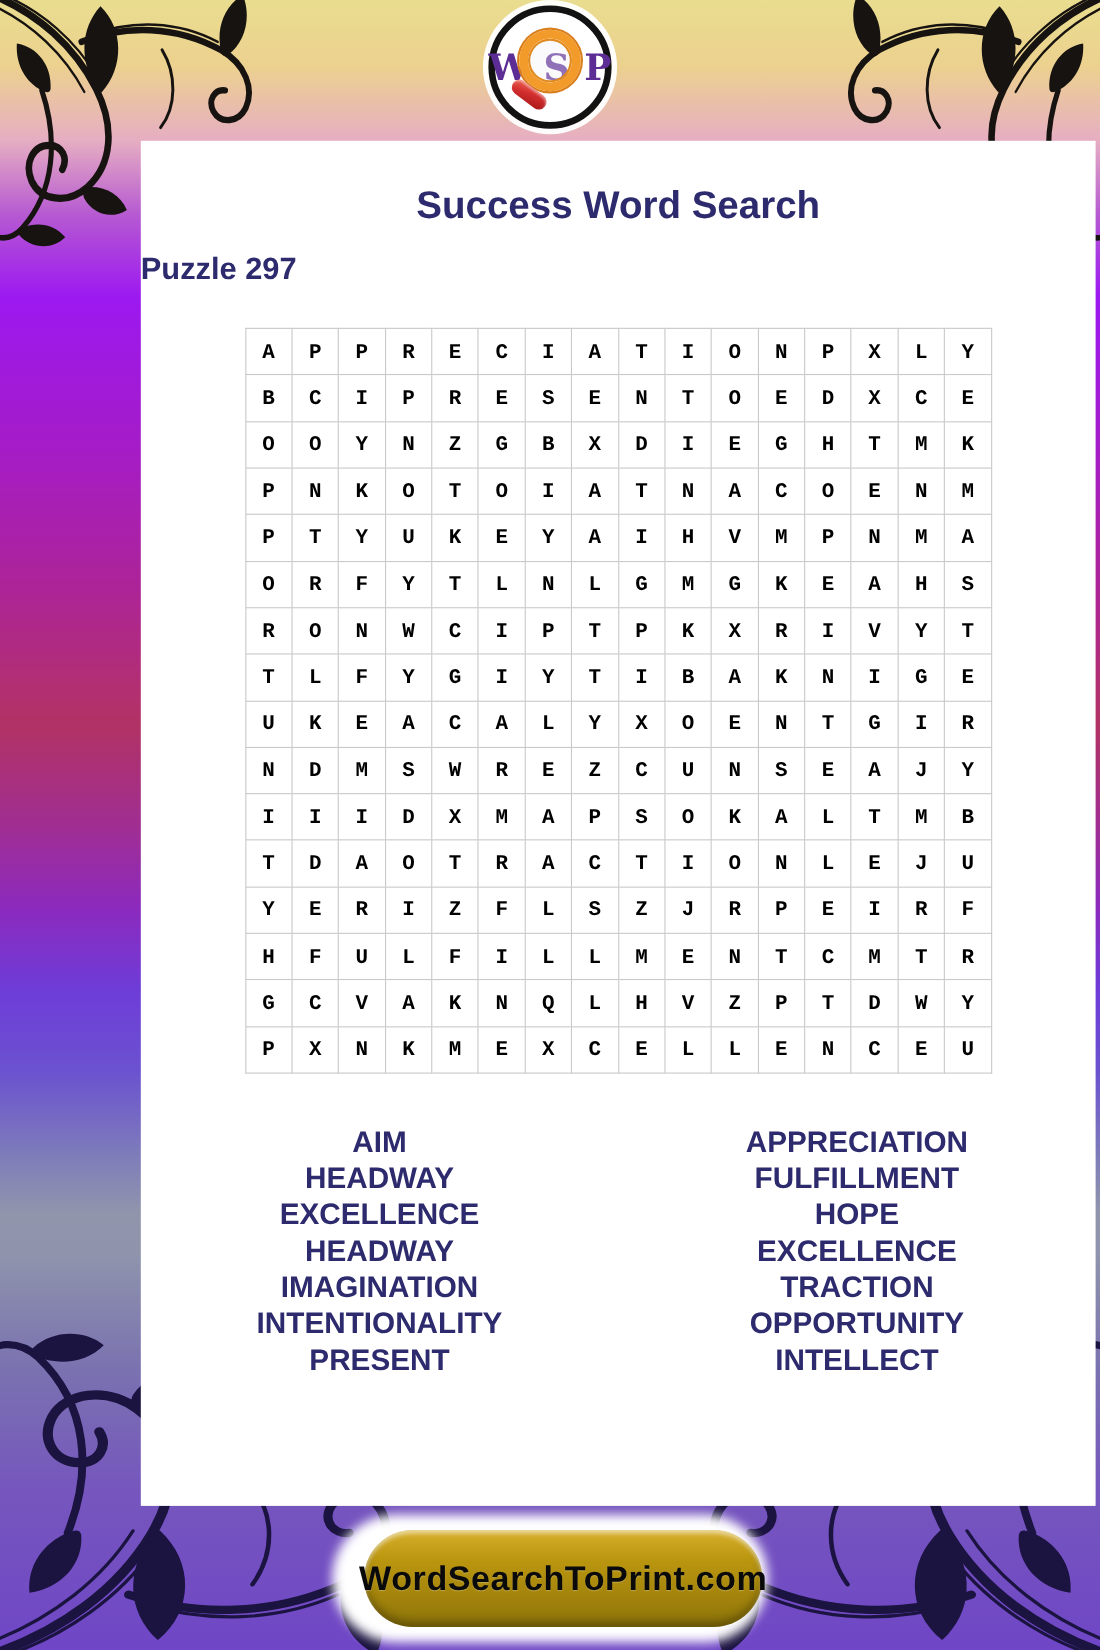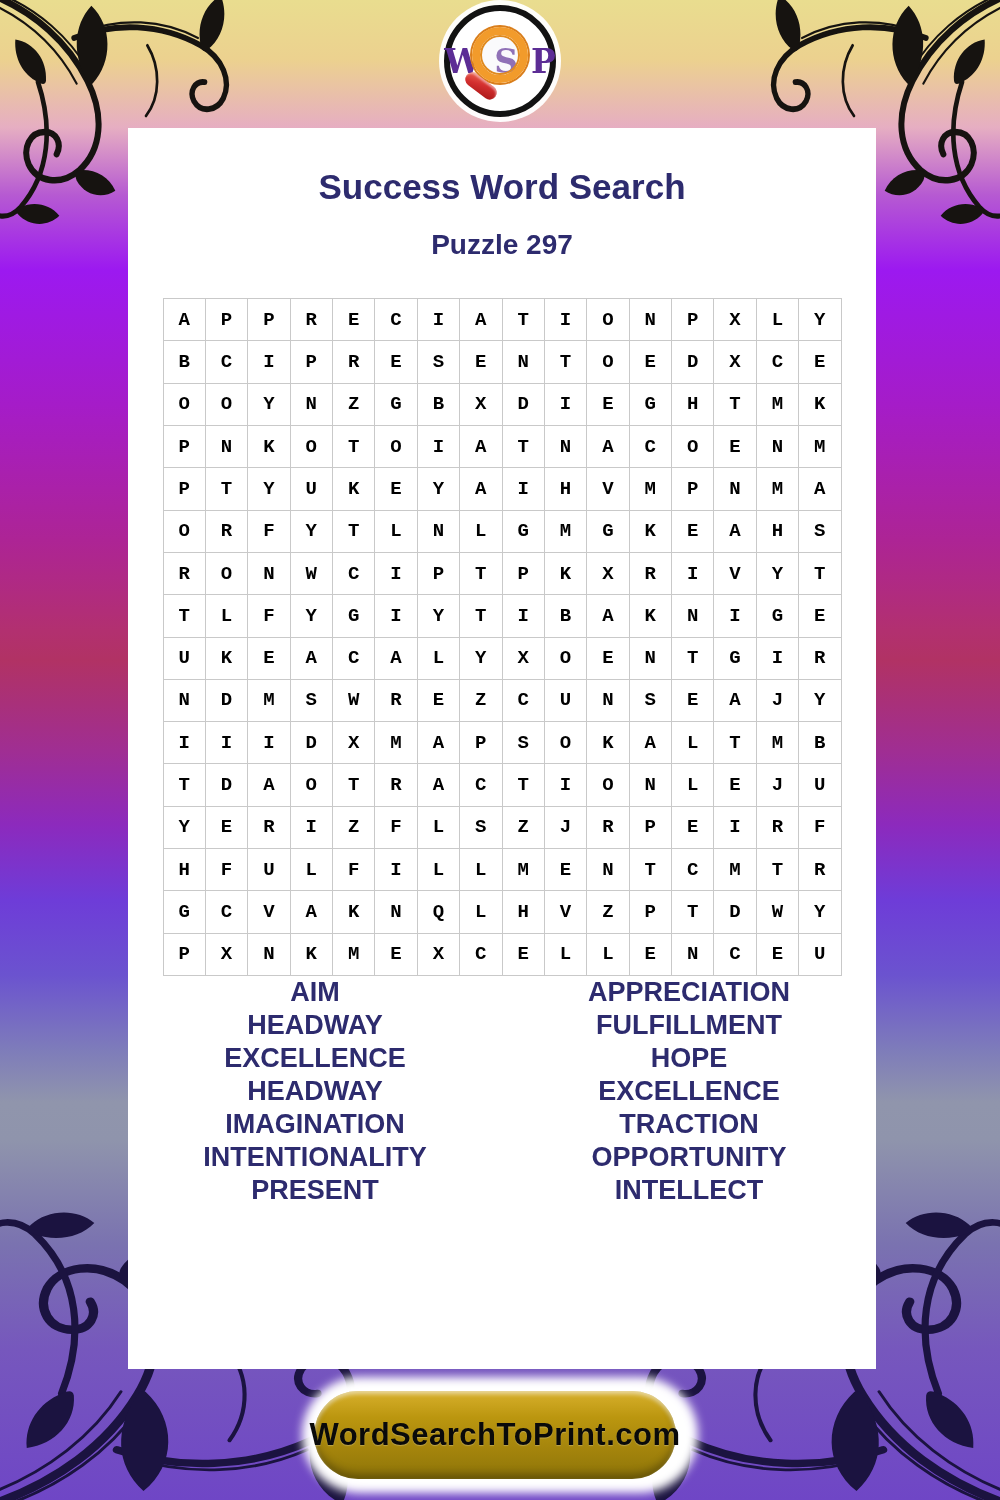--- a/index.html
+++ b/index.html
@@ -42,52 +42,52 @@
     background:rgba(242,242,247,.35);
   }
   .lens-handle{
     position:absolute;left:13px;top:68px;width:36px;height:14px;
     border-radius:8px;transform:rotate(37deg);
     background:linear-gradient(160deg,#ef6a55 0%,#d32f2f 45%,#a81616 100%);
     box-shadow:inset 0 2px 2px rgba(255,255,255,.45);
   }
 
   .card{
-    position:absolute;left:128px;top:128px;width:748px;height:1241px;
+    position:absolute;left:128px;top:128px;width:868px;height:1241px;
     background:#fff;z-index:2;
   }
   .title{
     margin:38px 0 0;text-align:center;
     font-size:35px;font-weight:bold;color:#2d2b6e;line-height:42px;
   }
   .subtitle{
-    margin:20px 0 0;text-align:center;
+    margin:20px 0 0;text-align:left;
     font-size:28px;font-weight:bold;color:#2d2b6e;line-height:34px;
   }
   table.grid{
     margin:36px auto 0;border-collapse:collapse;table-layout:fixed;
     width:679px;height:678px;
   }
   table.grid td{
     border:1px solid #c9c9c9;padding:0;text-align:center;vertical-align:middle;
     font-family:"Liberation Mono","DejaVu Sans Mono",monospace;
     font-weight:bold;font-size:19px;color:#000;background:#fff;
   }
-  .words{display:flex;}
+  .words{display:flex;margin-top:46px;}
   .word-col{flex:1;text-align:center;}
   .word{
     font-size:27px;font-weight:bold;color:#2d2b6e;line-height:33px;
   }
 
   .btn-halo{
     position:absolute;left:302px;top:1377px;width:396px;height:116px;
     background:#fff;border-radius:60px;filter:blur(5px);z-index:3;
   }
   .site-button{
-    position:absolute;left:314px;top:1391px;width:362px;height:88px;
+    position:absolute;left:331px;top:1391px;width:362px;height:88px;
     border-radius:46px;border:none;cursor:pointer;z-index:4;
     background:linear-gradient(180deg,#d8b02c 0%,#bb960f 30%,#a5850c 65%,#8d7409 100%);
     box-shadow:inset 0 3px 4px rgba(255,255,255,.55), inset 0 -5px 8px rgba(0,0,0,.3);
     display:flex;align-items:center;justify-content:center;
     font-family:"Liberation Sans",sans-serif;
     font-size:31px;font-weight:bold;color:#0a0a0a;letter-spacing:.5px;
     text-shadow:0 1px 1px rgba(255,255,255,.25);
   }
 </style>
 </head>

